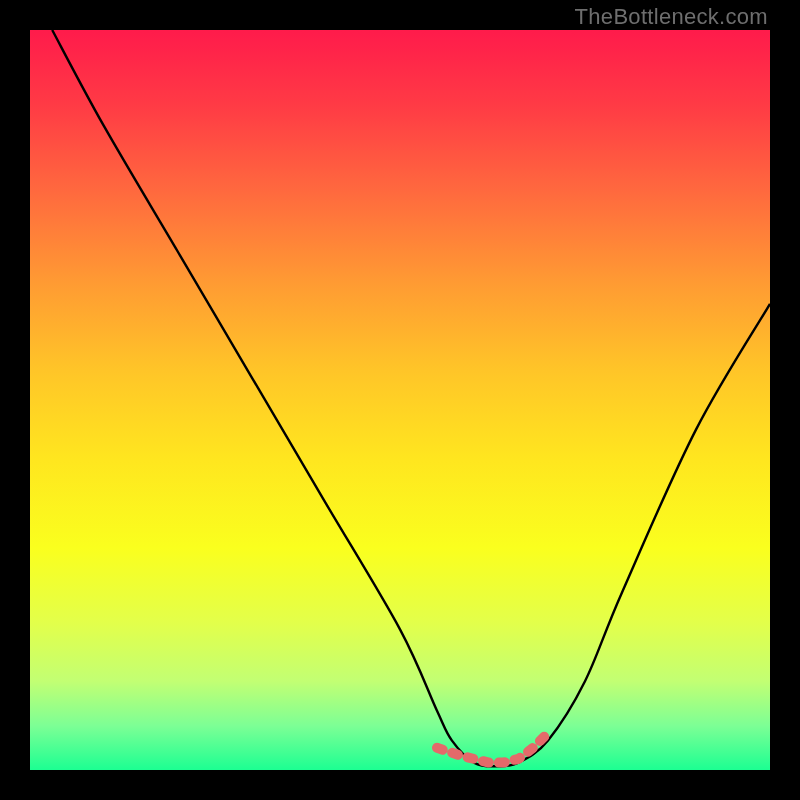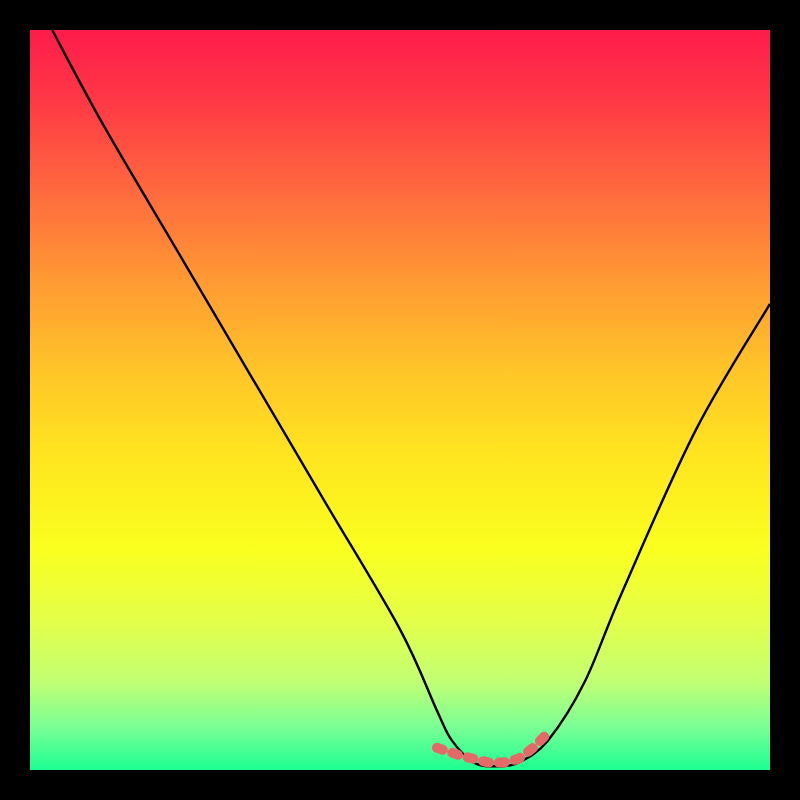--- a/index.html
+++ b/index.html
@@ -53,20 +53,21 @@
     width: 740px;
     height: 740px;
     overflow: visible;
   }
 </style>
 </head>
 <body>
 
 <div class="frame">
 
+  <div class="watermark">TheBottleneck.com</div>
 
   <div class="plot-area">
     <svg class="curve" viewBox="0 0 740 740" preserveAspectRatio="none">
       <path d="M22.2 0.0 C30.8 16.0, 53.0 59.2, 74.0 96.2 C95.0 133.2, 123.3 180.1, 148.0 222.0 C172.7 263.9, 197.3 305.9, 222.0 347.8 C246.7 389.7, 271.3 431.7, 296.0 473.6 C320.7 515.5, 351.5 564.9, 370.0 599.4 C388.5 633.9, 398.4 662.3, 407.0 680.8 C415.6 699.3, 415.6 701.8, 421.8 710.4 C428.0 719.0, 436.6 728.3, 444.0 732.6 C451.4 736.9, 458.8 736.3, 466.2 736.3 C473.6 736.3, 479.8 736.9, 488.4 732.6 C497.0 728.3, 506.9 724.0, 518.0 710.4 C529.1 696.8, 542.7 675.9, 555.0 651.2 C567.3 626.5, 573.5 604.3, 592.0 562.4 C610.5 520.5, 641.3 447.7, 666.0 399.6 C690.7 351.5, 727.7 294.8, 740.0 273.8" fill="none" stroke="#000" stroke-width="2.4"></path>
       <path d="M407.0 717.8 L429.2 725.2 L444.0 728.9 L458.8 732.6 L473.6 732.6 L488.4 728.9 L503.2 717.8 L518.0 703.0" fill="none" stroke="#e46a6a" stroke-width="10" stroke-linecap="round" stroke-linejoin="round" stroke-dasharray="6 10"></path>
     </svg>
   </div>
 
 </div>
 

